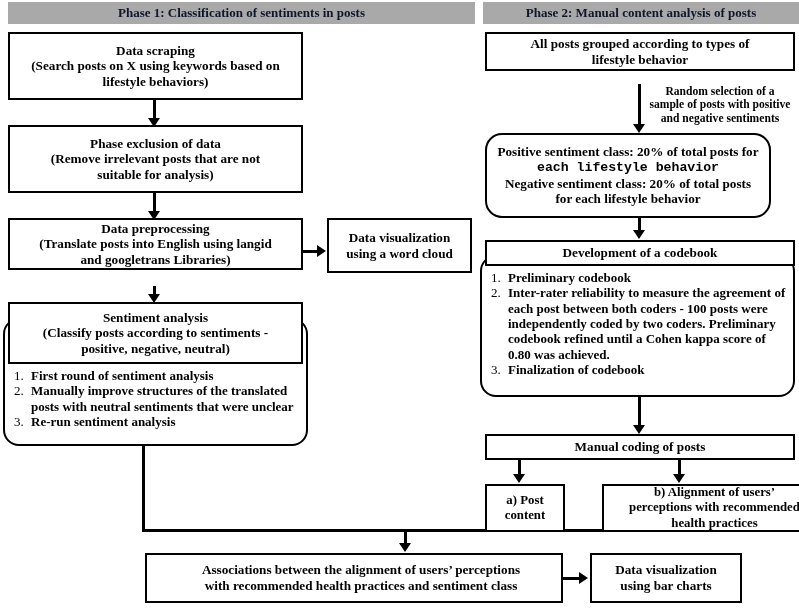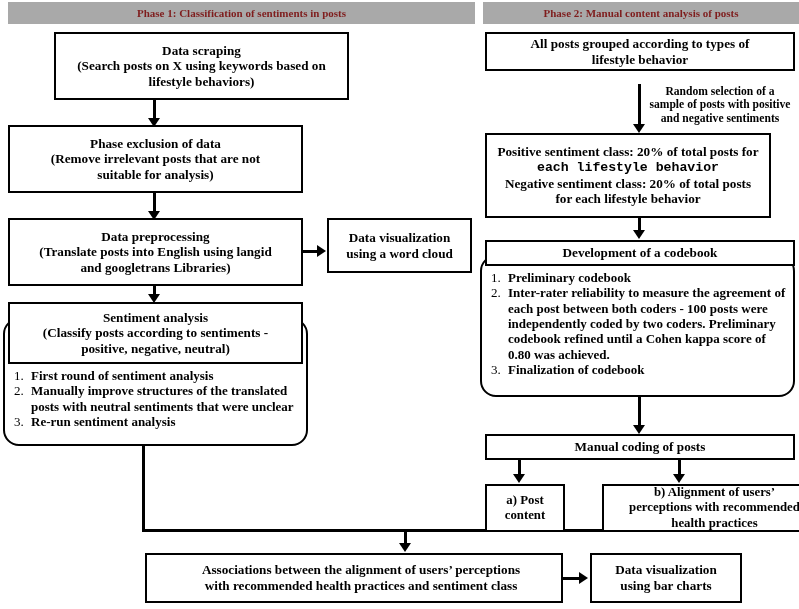--- a/index.html
+++ b/index.html
@@ -13,23 +13,23 @@
     height: 609px;
     background: #ffffff;
     font-family: "Liberation Serif", "DejaVu Serif", serif;
     overflow: hidden;
   }
 
   
   .phase-bar {
     position: absolute;
     background: #a9a9a9;
-    color: #7f1d1d;
+    color: #0f172a;
     font-weight: bold;
-    font-size: 11px;
+    font-size: 13px;
     display: flex;
     align-items: center;
     justify-content: center;
     text-align: center;
     line-height: 1.1;
   }
 
   
   .box {
     position: absolute;
@@ -121,21 +121,21 @@
 
 <div id="canvas">
 
   <div class="phase-bar" style="left:8px; top:2px; width:467px; height:22px;">
     <span>Phase 1: Classification of sentiments in posts</span>
   </div>
   <div class="phase-bar" style="left:483px; top:2px; width:316px; height:22px;">
     <span>Phase 2: Manual content analysis of posts</span>
   </div>
 
-  <div class="box" style="left:8px; top:32px; width:295px; height:68px;margin-left:46px;">
+  <div class="box" style="left:8px; top:32px; width:295px; height:68px;">
     <div class="box-lines">
       <div>Data scraping</div>
       <div>(Search posts on X using keywords based on</div>
       <div>lifestyle behaviors)</div>
     </div>
   </div>
 
   <div class="vline" style="left:153px; top:100px; height:20px;"></div>
   <div class="arrow-down" style="left:148px; top:118px;"></div>
 
@@ -143,21 +143,21 @@
     <div class="box-lines">
       <div>Phase exclusion of data</div>
       <div>(Remove irrelevant posts that are not</div>
       <div>suitable for analysis)</div>
     </div>
   </div>
 
   <div class="vline" style="left:153px; top:193px; height:20px;"></div>
   <div class="arrow-down" style="left:148px; top:211px;"></div>
 
-  <div class="box" style="left:8px; top:218px; width:295px; height:68px;justify-content:flex-end;">
+  <div class="box" style="left:8px; top:218px; width:295px; height:52px;justify-content:flex-end;">
     <div class="box-lines">
       <div>Data preprocessing</div>
       <div>(Translate posts into English using langid</div>
       <div>and googletrans Libraries)</div>
     </div>
   </div>
 
   <div class="hline" style="left:303px; top:250px; width:16px;"></div>
   <div class="arrow-right" style="left:317px; top:245px;"></div>
 
@@ -207,21 +207,21 @@
   </div>
 
   <div class="vline" style="left:638px; top:84px; height:42px;"></div>
   <div class="arrow-down" style="left:633px; top:124px;"></div>
   <div class="annot" style="left:646px; top:85px; width:148px;">
     <div>Random selection of a</div>
     <div>sample of posts with positive</div>
     <div>and negative sentiments</div>
   </div>
 
-  <div class="box" style="left:485px; top:133px; width:286px; height:85px;">
+  <div class="box" style="left:485px; top:133px; width:286px; height:85px;border-radius:17px;">
     <div class="box-lines">
       <div>Positive sentiment class: 20% of total posts for</div>
       <div style="font-family:Liberation Mono, monospace;">each lifestyle behavior</div>
       <div>Negative sentiment class: 20% of total posts</div>
       <div>for each lifestyle behavior</div>
     </div>
   </div>
 
   <div class="vline" style="left:638px; top:218px; height:14px;"></div>
   <div class="arrow-down" style="left:633px; top:230px;"></div>

